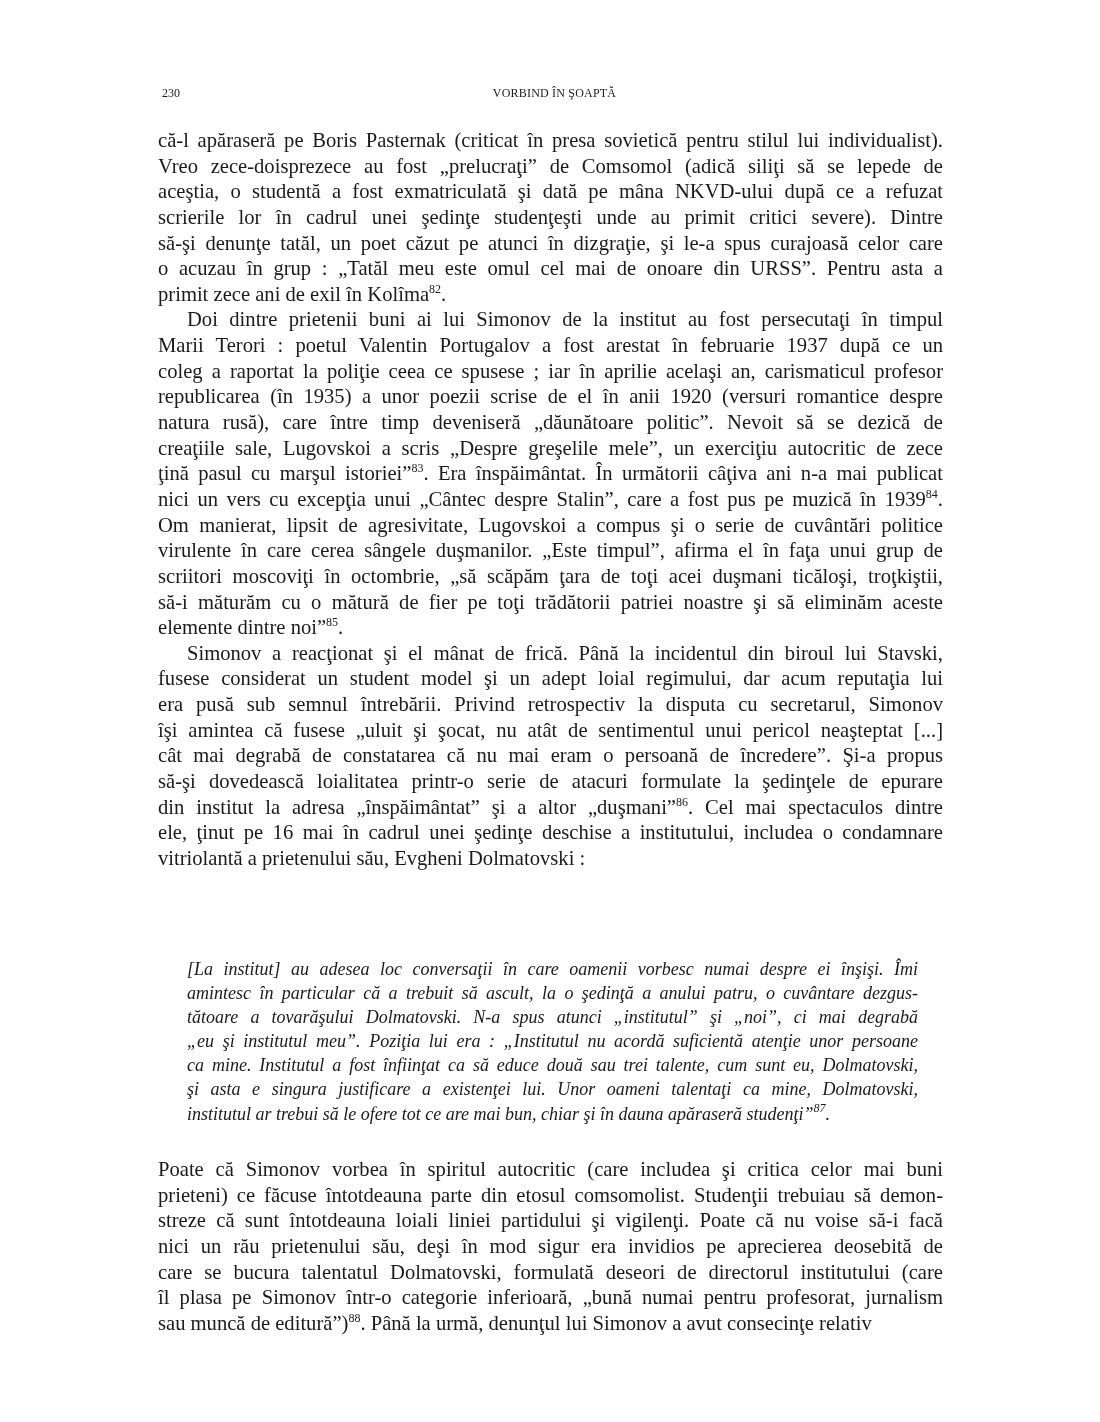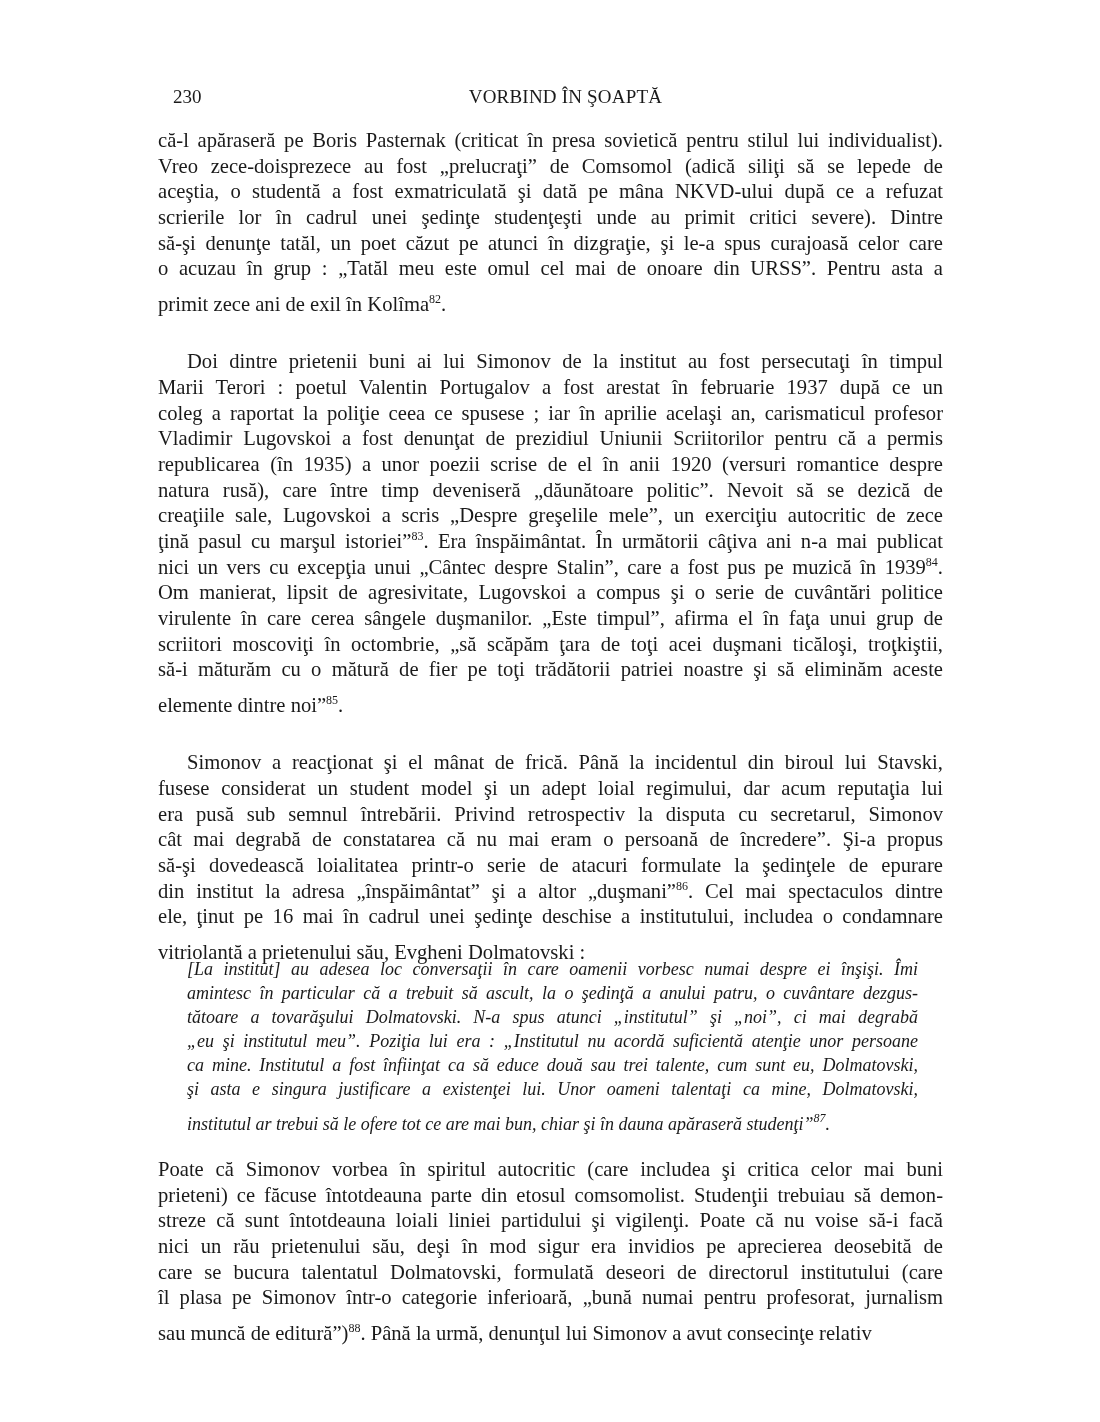--- a/index.html
+++ b/index.html
@@ -1,24 +1,24 @@
 <!DOCTYPE html>
 <html><head>
 <meta charset="utf-8">
 <style>
   html, body { margin: 0; padding: 0; background: #ffffff; }
   body { width: 1100px; height: 1422px; position: relative; overflow: hidden; color: #1a1a1a;
          font-family: "Liberation Serif", "DejaVu Serif", serif; }
-  .header { position: absolute; top: 86px; left: 173px; width: 785px; height: 24px; font-size: 19px; }
+  .header { position: absolute; top: 86px; left: 162px; width: 785px; height: 24px; font-size: 12px; }
   .page-num { position: absolute; left: 0; top: 0; }
   .running-title { position: absolute; left: 0; right: 0; top: 0; text-align: center; letter-spacing: 0.2px; }
   .body { position: absolute; top: 128px; left: 158px; width: 785px; font-size: 20.6px; line-height: 25.65px; }
   .line { display: block; white-space: nowrap; text-align: justify; text-align-last: justify; height: 25.65px; }
-  .line.last { text-align-last: left; margin-top: 10px; }
-  .indent { padding-left: 29px; margin-top: 32px; }
+  .line.last { text-align-last: left; }
+  .indent { padding-left: 29px; }
   sup { font-size: 12px; vertical-align: 0; position: relative; top: -8px; line-height: 0; }
   .quote { position: absolute; top: 957px; left: 187px; width: 731px; font-size: 18px; line-height: 24.1px; }
   .quote .line { height: 24.1px; font-style: italic; }
   .after { position: absolute; top: 1157px; left: 158px; width: 785px; font-size: 20.6px; line-height: 25.65px; }
 </style>
 </head>
 <body>
 
 <div class="header">
   <span class="page-num">230</span>
@@ -32,36 +32,36 @@
       <span class="line"><span>aceştia, o studentă a fost exmatriculată şi dată pe mâna NKVD-ului după ce a refuzat</span></span>
       <span class="line"><span>scrierile lor în cadrul unei şedinţe studenţeşti unde au primit critici severe). Dintre</span></span>
       <span class="line"><span>să-şi denunţe tatăl, un poet căzut pe atunci în dizgraţie, şi le-a spus curajoasă celor care</span></span>
       <span class="line"><span>o acuzau în grup :  „Tatăl meu este omul cel mai de onoare din URSS”. Pentru asta a</span></span>
       <span class="line last"><span>primit zece ani de exil în Kolîma</span><sup>82</sup><span>.</span></span>
     </div>
     <div>
       <span class="line indent"><span>Doi dintre prietenii buni ai lui Simonov de la institut au fost persecutaţi în timpul</span></span>
       <span class="line"><span>Marii Terori :  poetul Valentin Portugalov a fost arestat în februarie 1937 după ce un</span></span>
       <span class="line"><span>coleg a raportat la poliţie ceea ce spusese ;  iar în aprilie acelaşi an, carismaticul profesor</span></span>
-      <span class="line"><span>Vladimir Lugovskoi a fost denunţat de prezidiul Uniunii Scriitorilor pentru că a permis</span></span>
       <span class="line"><span>republicarea (în 1935) a unor poezii scrise de el în anii 1920 (versuri romantice despre</span></span>
       <span class="line"><span>natura rusă), care între timp deveniseră „dăunătoare politic”. Nevoit să se dezică de</span></span>
       <span class="line"><span>creaţiile sale, Lugovskoi a scris „Despre greşelile mele”, un exerciţiu autocritic de zece</span></span>
       <span class="line"><span>ţină pasul cu marşul istoriei”</span><sup>83</sup><span>. Era înspăimântat. În următorii câţiva ani n-a mai publicat</span></span>
       <span class="line"><span>nici un vers cu excepţia unui „Cântec despre Stalin”, care a fost pus pe muzică în 1939</span><sup>84</sup><span>.</span></span>
       <span class="line"><span>Om manierat, lipsit de agresivitate, Lugovskoi a compus şi o serie de cuvântări politice</span></span>
       <span class="line"><span>virulente în care cerea sângele duşmanilor. „Este timpul”, afirma el în faţa unui grup de</span></span>
       <span class="line"><span>scriitori moscoviţi în octombrie, „să scăpăm ţara de toţi acei duşmani ticăloşi, troţkiştii,</span></span>
       <span class="line"><span>să-i măturăm cu o mătură de fier pe toţi trădătorii patriei noastre şi să eliminăm aceste</span></span>
       <span class="line last"><span>elemente dintre noi”</span><sup>85</sup><span>.</span></span>
     </div>
     <div>
       <span class="line indent"><span>Simonov a reacţionat şi el mânat de frică. Până la incidentul din biroul lui Stavski,</span></span>
       <span class="line"><span>fusese considerat un student model şi un adept loial regimului, dar acum reputaţia lui</span></span>
       <span class="line"><span>era pusă sub semnul întrebării. Privind retrospectiv la disputa cu secretarul, Simonov</span></span>
+      <span class="line"><span>îşi amintea că fusese „uluit şi şocat, nu atât de sentimentul unui pericol neaşteptat [...]</span></span>
       <span class="line"><span>cât mai degrabă de constatarea că nu mai eram o persoană de încredere”. Şi-a propus</span></span>
       <span class="line"><span>să-şi dovedească loialitatea printr-o serie de atacuri formulate la şedinţele de epurare</span></span>
       <span class="line"><span>din institut la adresa „înspăimântat” şi a altor „duşmani”</span><sup>86</sup><span>. Cel mai spectaculos dintre</span></span>
       <span class="line"><span>ele, ţinut pe 16 mai în cadrul unei şedinţe deschise a institutului, includea o condamnare</span></span>
       <span class="line last"><span>vitriolantă a prietenului său, Evgheni Dolmatovski :</span></span>
     </div>
   </div>
 <div class="quote" id="quote-text">
     <span class="line"><span>[La institut] au adesea loc conversaţii în care oamenii vorbesc numai despre ei înşişi. Îmi</span></span>
     <span class="line"><span>amintesc în particular că a trebuit să ascult, la o şedinţă a anului patru, o cuvântare dezgus-</span></span>

